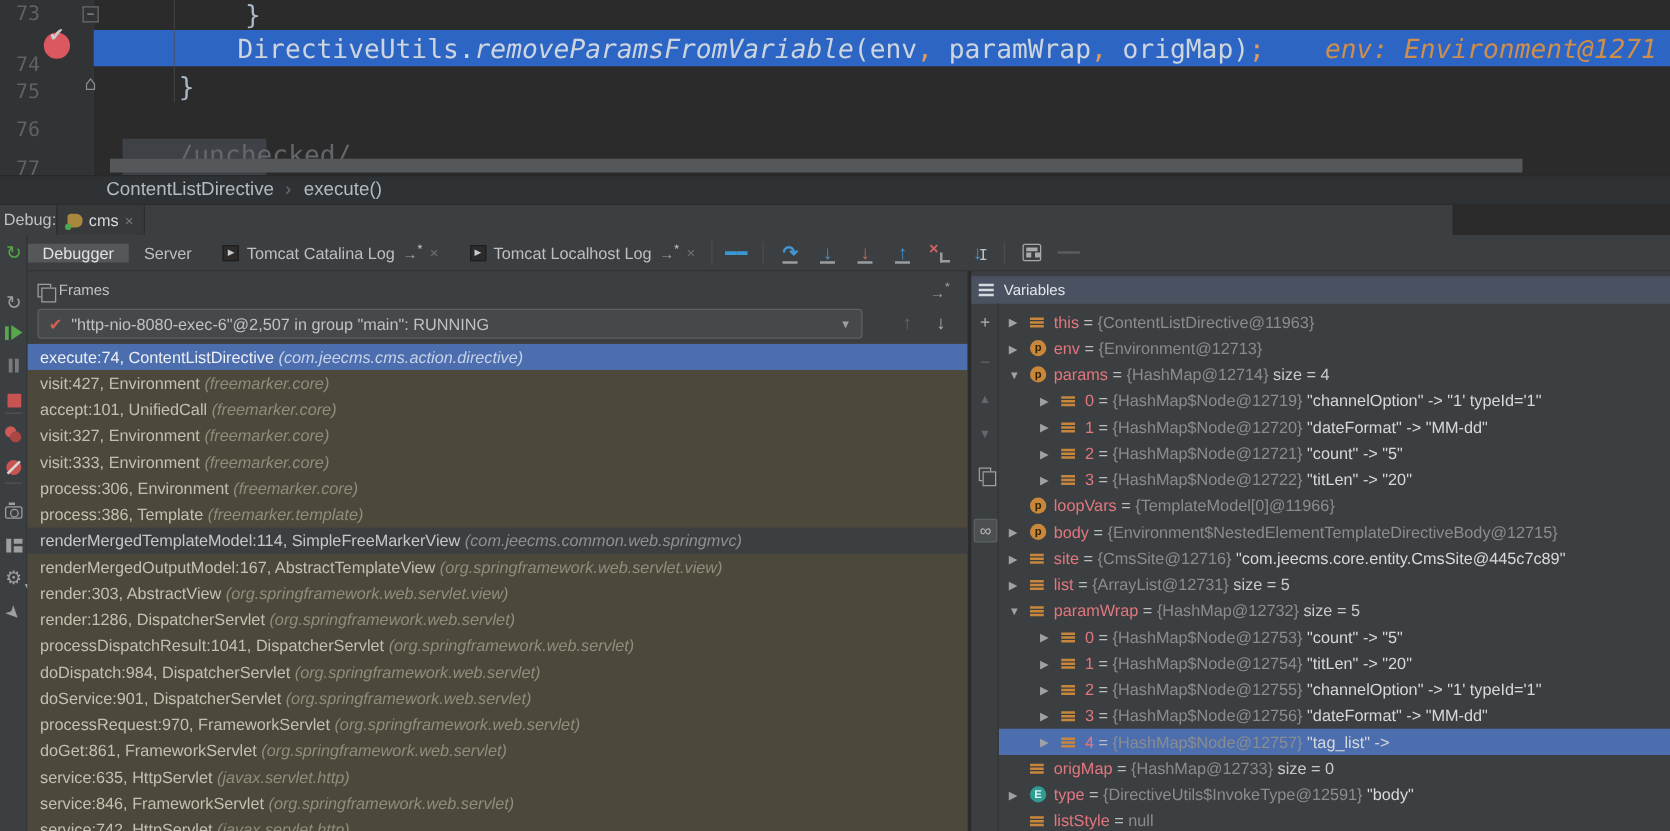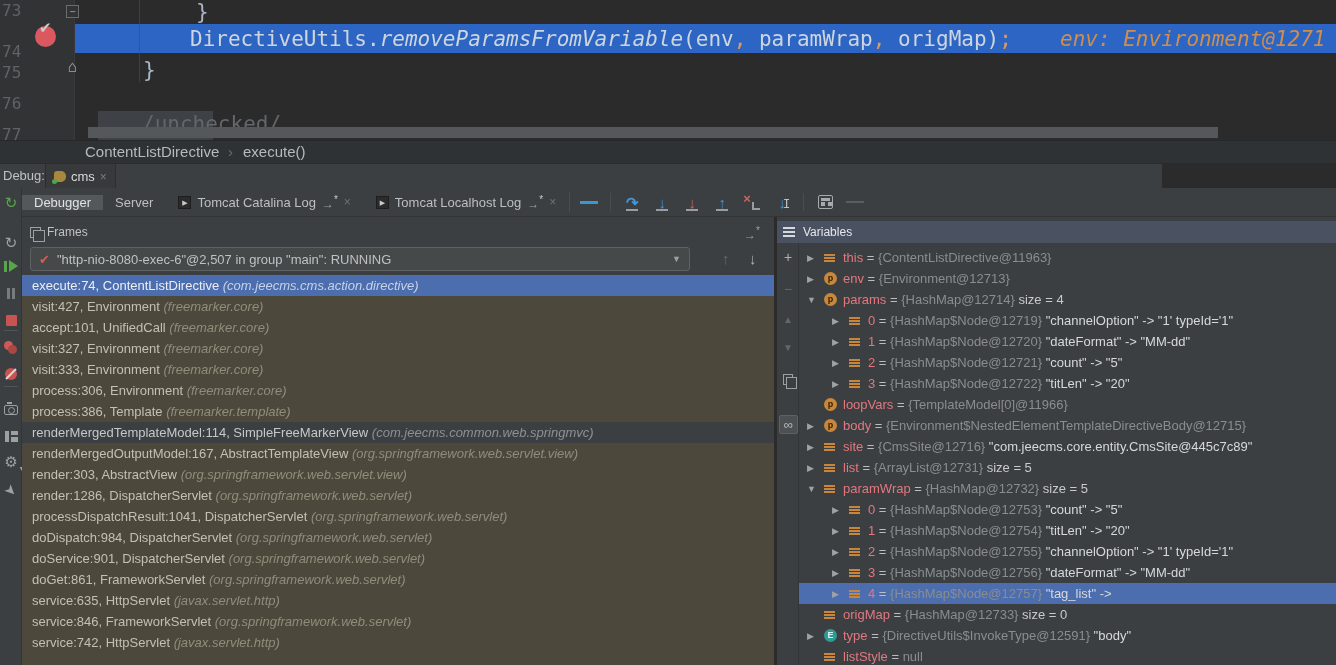--- a/index.html
+++ b/index.html
@@ -8,21 +8,21 @@
   }
   *{box-sizing:border-box; margin:0; padding:0;}
   html,body{width:1336px;height:665px;overflow:hidden;background:var(--bg-editor);
     font-family:"Liberation Sans",sans-serif;}
   .abs{position:absolute;}
   #stage{position:relative;width:1336px;height:665px;}
 
   
   #editor{left:0;top:0;width:1336px;height:140px;background:var(--bg-editor);overflow:hidden;}
   #gutter{left:0;top:0;width:75px;height:140px;background:var(--bg-gutter);border-right:1px solid #37393B;}
-  .lnum{position:absolute;width:30px;text-align:left;left:2px;color:#606366;
+  .lnum{position:absolute;width:30px;text-align:right;left:2px;color:#606366;
     font:16px/18px "DejaVu Sans Mono",monospace;}
   #exec-line{left:75px;top:24px;width:1261px;height:29px;background:var(--exec);}
   #indent-guide{left:139px;top:0;width:1px;height:82px;background:#4A4D4F;opacity:.6;}
   .code{position:absolute;font:21px/24px "DejaVu Sans Mono",monospace;color:#A9B7C6;white-space:pre;}
   .tok-i{font-style:italic;}
   .tok-o{color:#CC7832;}
   #code-74{color:#CDD5DE;}
   #code-74 .tok-o{color:#E29A5B;}
   #inline-hint{left:1060px;top:27px;font:italic 21px/24px "DejaVu Sans Mono",monospace;color:#CE8E4C;white-space:pre;}
   #bp{left:35px;top:26px;width:21px;height:21px;border-radius:50%;background:#DB5860;}
@@ -341,20 +341,21 @@
         <div class="frame-row lib"><span class="fm">visit:333, Environment </span><span class="fp">(freemarker.core)</span></div>
         <div class="frame-row lib"><span class="fm">process:306, Environment </span><span class="fp">(freemarker.core)</span></div>
         <div class="frame-row lib"><span class="fm">process:386, Template </span><span class="fp">(freemarker.template)</span></div>
         <div class="frame-row proj"><span class="fm">renderMergedTemplateModel:114, SimpleFreeMarkerView </span><span class="fp">(com.jeecms.common.web.springmvc)</span></div>
         <div class="frame-row lib"><span class="fm">renderMergedOutputModel:167, AbstractTemplateView </span><span class="fp">(org.springframework.web.servlet.view)</span></div>
         <div class="frame-row lib"><span class="fm">render:303, AbstractView </span><span class="fp">(org.springframework.web.servlet.view)</span></div>
         <div class="frame-row lib"><span class="fm">render:1286, DispatcherServlet </span><span class="fp">(org.springframework.web.servlet)</span></div>
         <div class="frame-row lib"><span class="fm">processDispatchResult:1041, DispatcherServlet </span><span class="fp">(org.springframework.web.servlet)</span></div>
         <div class="frame-row lib"><span class="fm">doDispatch:984, DispatcherServlet </span><span class="fp">(org.springframework.web.servlet)</span></div>
         <div class="frame-row lib"><span class="fm">doService:901, DispatcherServlet </span><span class="fp">(org.springframework.web.servlet)</span></div>
+        <div class="frame-row lib"><span class="fm">processRequest:970, FrameworkServlet </span><span class="fp">(org.springframework.web.servlet)</span></div>
         <div class="frame-row lib"><span class="fm">doGet:861, FrameworkServlet </span><span class="fp">(org.springframework.web.servlet)</span></div>
         <div class="frame-row lib"><span class="fm">service:635, HttpServlet </span><span class="fp">(javax.servlet.http)</span></div>
         <div class="frame-row lib"><span class="fm">service:846, FrameworkServlet </span><span class="fp">(org.springframework.web.servlet)</span></div>
         <div class="frame-row lib"><span class="fm">service:742, HttpServlet </span><span class="fp">(javax.servlet.http)</span></div>
       </div>
   </div>
 
   <div id="vars" class="abs">
     <div id="vars-hdr">
       <span class="hambars">

